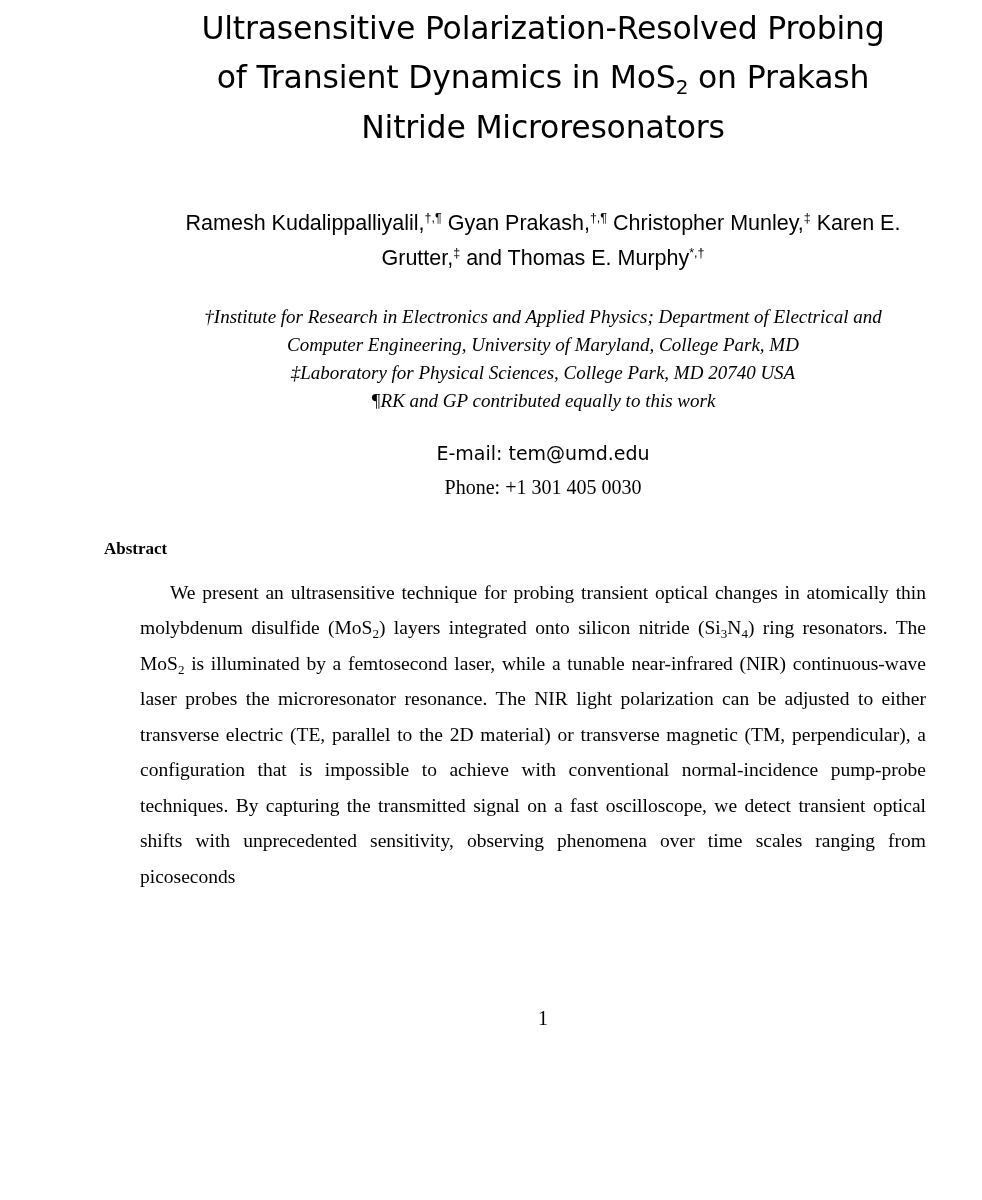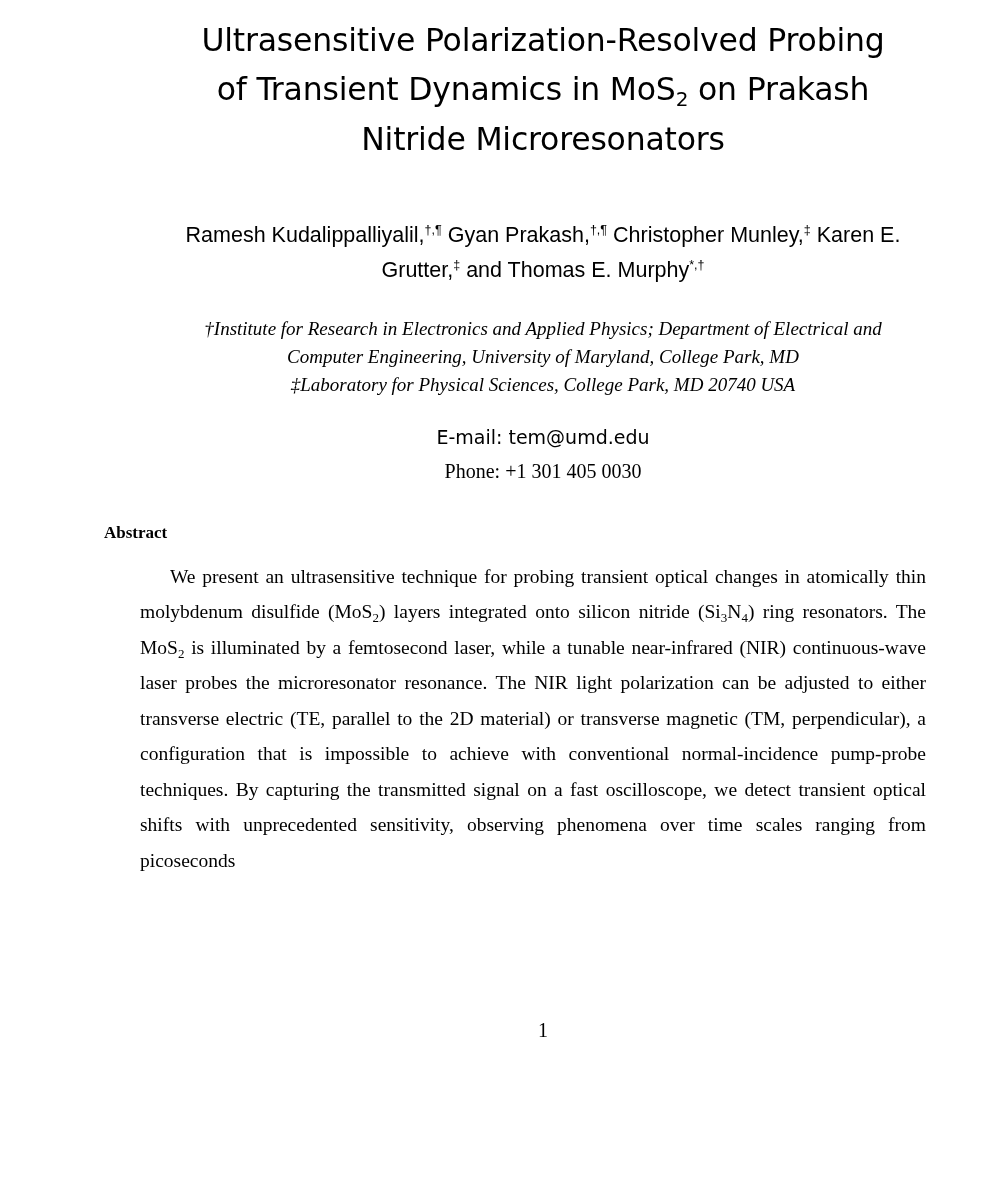--- a/index.html
+++ b/index.html
@@ -36,21 +36,21 @@
     color: #3a3a3a;
     letter-spacing: 0.2px;
     white-space: nowrap;
     padding-left: 150px;
   }
 
   
   .page {
     position: absolute;
     left: 104px;
-    top: 16px;
+    top: 4px;
     width: 878px;
     height: 1044px;
   }
 
   .title {
     font-family: "DejaVu Sans", sans-serif;
     font-size: 31.5px;
     font-weight: 400;
     line-height: 1.56;
     text-align: center;
@@ -148,20 +148,21 @@
 
   <div class="authors">
     <span>Ramesh Kudalippalliyalil,</span><sup>†,¶</sup><span> Gyan Prakash,</span><sup>†,¶</sup><span> Christopher Munley,</span><sup>‡</sup><span> Karen E.</span><br>
     <span>Grutter,</span><sup>‡</sup><span> and Thomas E. Murphy</span><sup>*,†</sup>
   </div>
 
   <div class="affils">
     <span class="affil-line">†Institute for Research in Electronics and Applied Physics; Department of Electrical and</span>
     <span class="affil-line">Computer Engineering, University of Maryland, College Park, MD</span>
     <span class="affil-line">‡Laboratory for Physical Sciences, College Park, MD 20740 USA</span>
+    <span class="affil-line">¶RK and GP contributed equally to this work</span>
   </div>
 
   <div class="contact">
     <div>E-mail: tem@umd.edu</div>
     <div class="phone">Phone: +1 301 405 0030</div>
   </div>
 
   <div class="abstract-head">Abstract</div>
 
   <div class="abstract-body">

